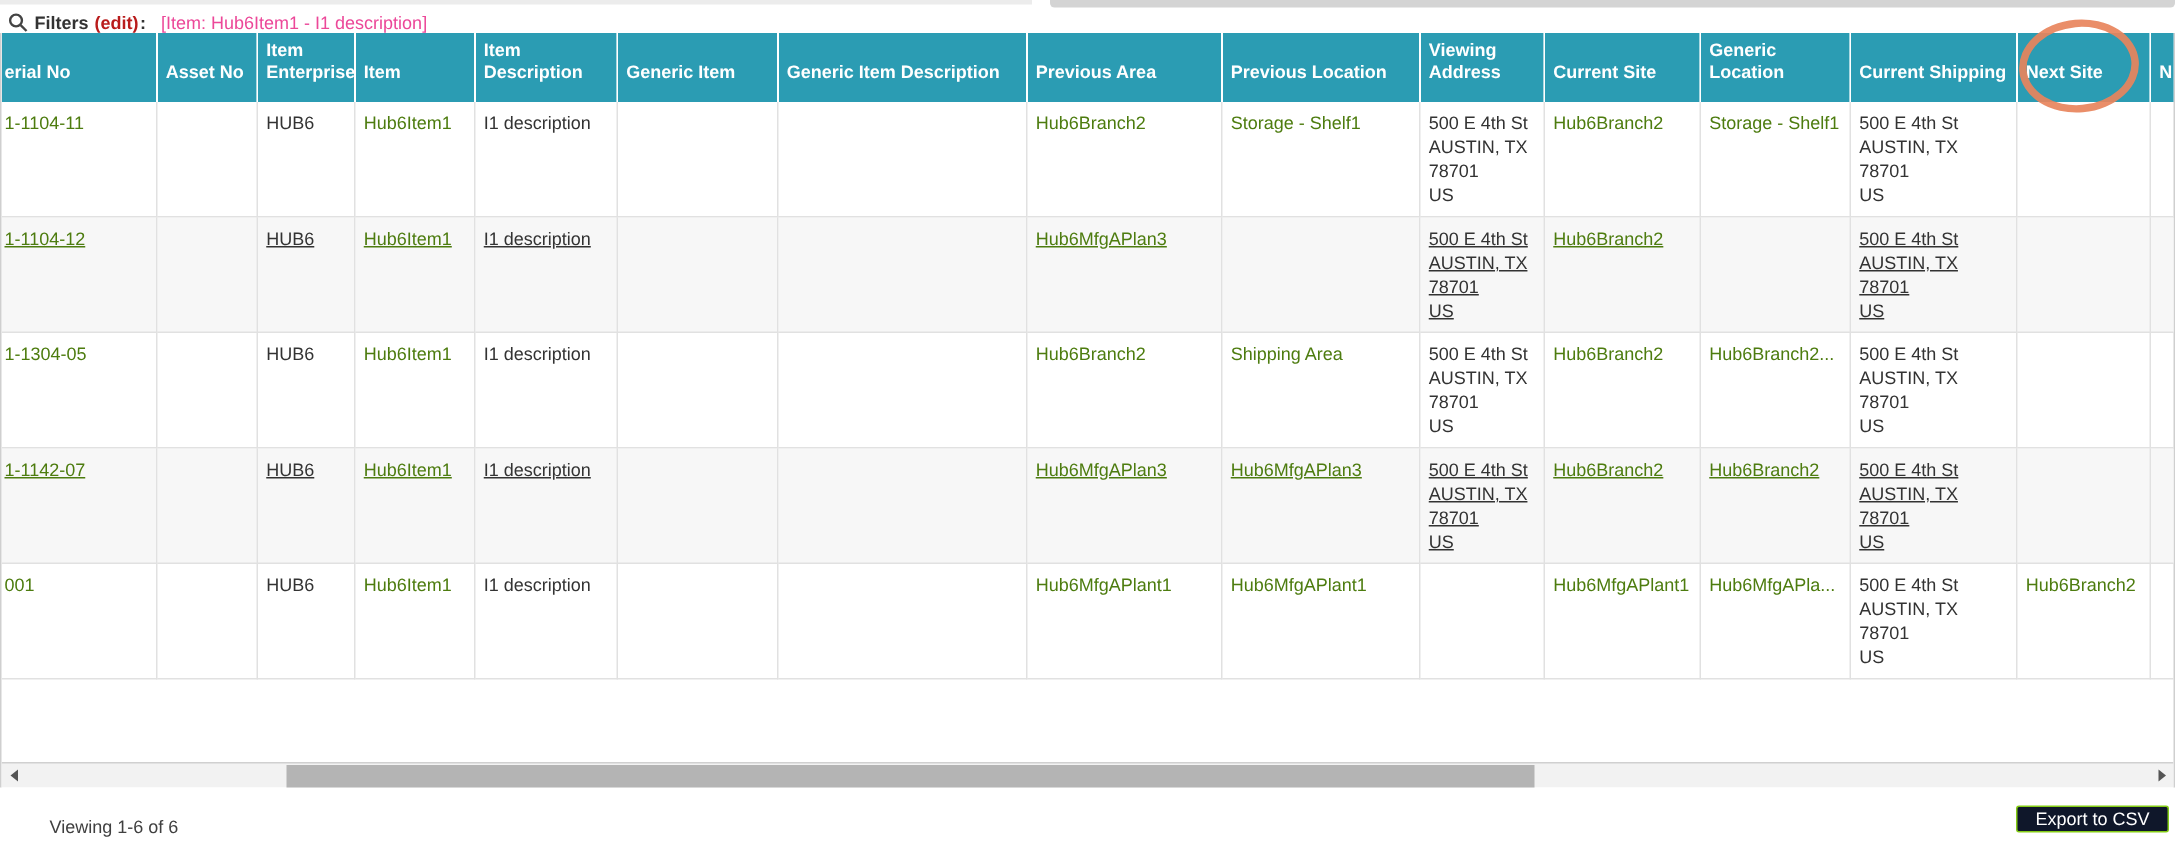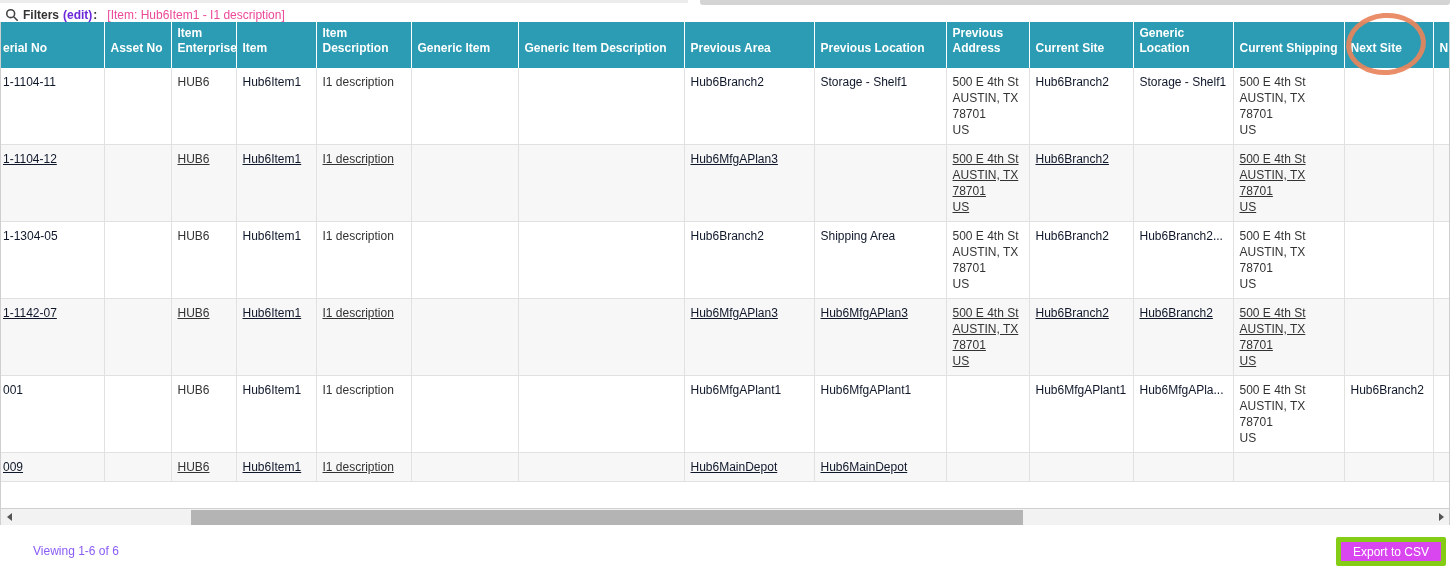--- a/index.html
+++ b/index.html
@@ -6,49 +6,49 @@
   html,body { width:1450px; height:573px; background:#ffffff; font-family:"Liberation Sans", sans-serif; overflow:hidden; }
   body { position:relative; }
 
   
   .top-strip-left  { position:absolute; left:0; top:0; width:688px; height:3px; background:#ececec; }
   .top-strip-right { position:absolute; left:700px; top:0; width:750px; height:5px; background:#d4d4d4; border-radius:0 0 3px 3px; }
 
   
   .filter-bar { position:absolute; left:5px; top:4px; height:18px; display:flex; align-items:flex-end; gap:4px; font-size:12px; color:#333; }
   .filter-bar .f-label { font-weight:bold; color:#333; }
-  .filter-bar .f-edit { font-weight:bold; color:#6d28d9; text-decoration:none; cursor:pointer; }
+  .filter-bar .f-edit { font-weight:bold; color:#b91c1c; text-decoration:none; cursor:pointer; }
   .filter-bar .f-colon { font-weight:bold; margin-left:-3px; }
   .filter-bar .f-value { margin-left:6px; color:#ec4899; }
   .mag-icon { width:14px; height:14px; }
 
   
   .grid { position:absolute; left:0; top:22px; width:1450px; height:503px; border-left:1px solid #cfcfcf; border-right:1px solid #cfcfcf; background:#fff; overflow:hidden; }
   table { border-collapse:collapse; table-layout:fixed; width:1448px; }
   th { background:#2b9cb3; color:#ffffff; font-size:12px; line-height:15px; font-weight:bold; text-align:left; vertical-align:bottom; padding:4px 6px 12px 6px; height:44px; border-right:1px solid rgba(255,255,255,0.45); overflow:hidden; white-space:normal; }
   th.first { padding-left:2px; }
   td { font-size:12px; line-height:16px; color:#333; vertical-align:top; padding:6px 6px; border-right:1px solid #e1e1e1; border-bottom:1px solid #e1e1e1; overflow:hidden; white-space:pre-line; }
   td.first { padding-left:2px; }
   tr.even td { background:#f7f7f7;text-decoration:underline; }
-  .link { color:#0f172a; cursor:pointer; }
+  .link { color:#4d7c0f; cursor:pointer; }
 
   
   .hscroll { position:absolute; left:0; right:0; bottom:0; height:17px; background:#f2f2f2; border-top:1px solid #d0d0d0; }
   .sb-thumb { position:absolute; left:190px; top:1px; width:832px; height:16px; background:#b4b4b4; }
   .sb-arrow { position:absolute; top:0; width:16px; height:16px; display:flex; align-items:center; justify-content:center; cursor:pointer; }
   .sb-left { left:0; } .sb-right { right:0; }
   .tri-left  { width:0; height:0; border-top:4px solid transparent; border-bottom:4px solid transparent; border-right:5px solid #555; }
   .tri-right { width:0; height:0; border-top:4px solid transparent; border-bottom:4px solid transparent; border-left:5px solid #555; }
 
   
   .annotation { position:absolute; left:1346px; top:13px; width:80px; height:62px; border:5px solid #e8845c; border-radius:50%; transform:rotate(-5deg); opacity:0.92; z-index:10; pointer-events:none; }
 
   
-  .viewing { position:absolute; left:33px; top:544px; font-size:12px; color:#8b5cf6; }
-  .export-btn { position:absolute; right:4px; top:537px; height:29px; padding:0 12px; background:#d946ef; color:#ffffff; font-size:12px; font-family:"Liberation Sans", sans-serif; border:5px solid #84cc16; border-radius:2px; cursor:pointer; }
+  .viewing { position:absolute; left:33px; top:544px; font-size:12px; color:#404040; }
+  .export-btn { position:absolute; right:4px; top:537px; height:18px; padding:0 12px; background:#0f172a; color:#ffffff; font-size:12px; font-family:"Liberation Sans", sans-serif; border:1px solid #84cc16; border-radius:2px; cursor:pointer; }
 </style>
 </head>
 <body>
 
 <div class="top-strip-left"></div>
 <div class="top-strip-right"></div>
 
 <div class="filter-bar">
   <svg class="mag-icon" viewBox="0 0 16 16">
     <circle cx="6.5" cy="6.5" r="4.5" fill="none" stroke="#444" stroke-width="1.8"></circle>
@@ -83,21 +83,21 @@
         <tr id="header-row">
           <th class="first">erial No</th>
           <th>Asset No</th>
           <th>Item Enterprise</th>
           <th>Item</th>
           <th>Item Description</th>
           <th>Generic Item</th>
           <th>Generic Item Description</th>
           <th>Previous Area</th>
           <th>Previous Location</th>
-          <th>Previous Address</th>
+          <th>Viewing Address</th>
           <th>Current Site</th>
           <th>Generic Location</th>
           <th>Current Shipping</th>
           <th>Next Site</th>
           <th>N</th>
         </tr>
       </thead>
     <tbody id="body-rows">
         <tr class="odd">
           <td class="first link">1-1104-11</td>
@@ -197,37 +197,20 @@
           <td></td>
           <td class="link">Hub6MfgAPlant1</td>
           <td class="link">Hub6MfgAPlant1</td>
           <td></td>
           <td class="link">Hub6MfgAPlant1</td>
           <td class="link">Hub6MfgAPla...</td>
           <td>500 E 4th St
 AUSTIN, TX 78701
 US</td>
           <td class="link">Hub6Branch2</td>
-          <td></td>
-        </tr>
-        <tr class="even">
-          <td class="first link">009</td>
-          <td></td>
-          <td>HUB6</td>
-          <td class="link">Hub6Item1</td>
-          <td>I1 description</td>
-          <td></td>
-          <td></td>
-          <td class="link">Hub6MainDepot</td>
-          <td class="link">Hub6MainDepot</td>
-          <td></td>
-          <td></td>
-          <td></td>
-          <td></td>
-          <td></td>
           <td></td>
         </tr>
       </tbody>
   </table>
   <div class="hscroll">
     <div class="sb-arrow sb-left">
         <div class="tri-left"></div>
       </div>
     <div class="sb-thumb"></div>
     <div class="sb-arrow sb-right">

